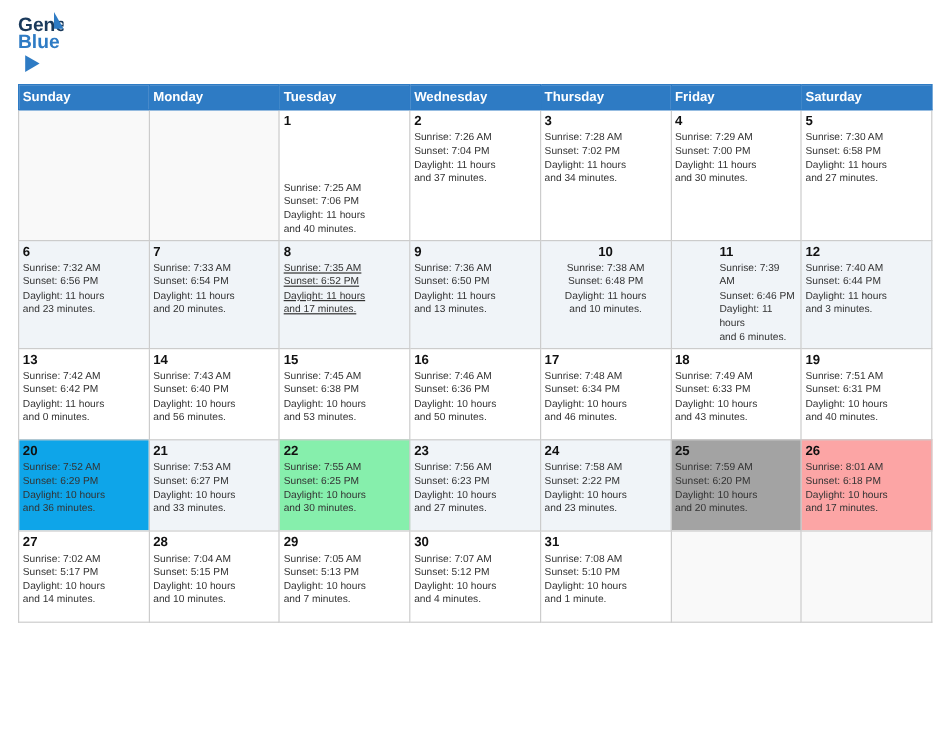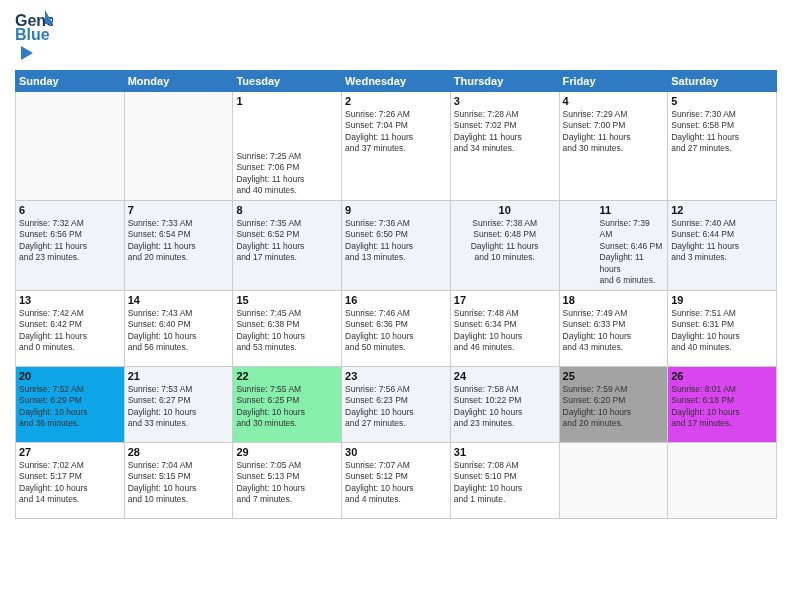--- a/index.html
+++ b/index.html
@@ -173,21 +173,21 @@
           </td>
           <td style="background: rgb(240, 244, 248);">
             <div class="day-num">7</div>
             <div class="day-info" style="white-space: pre-line;">Sunrise: 7:33 AM
 Sunset: 6:54 PM
 Daylight: 11 hours
 and 20 minutes.</div>
           </td>
           <td style="background: rgb(240, 244, 248);">
             <div class="day-num">8</div>
-            <div class="day-info" style="white-space: pre-line;">Sunrise: 7:35 AM
+            <div class="day-info" style="white-space: pre-line; text-decoration: underline;">Sunrise: 7:35 AM
 Sunset: 6:52 PM
 Daylight: 11 hours
 and 17 minutes.</div>
           </td>
           <td style="background: rgb(240, 244, 248);">
             <div class="day-num">9</div>
             <div class="day-info" style="white-space: pre-line;">Sunrise: 7:36 AM
 Sunset: 6:50 PM
 Daylight: 11 hours
 and 13 minutes.</div>
@@ -290,32 +290,32 @@
           <td style="background: rgb(240, 244, 248);">
             <div class="day-num">23</div>
             <div class="day-info" style="white-space: pre-line;">Sunrise: 7:56 AM
 Sunset: 6:23 PM
 Daylight: 10 hours
 and 27 minutes.</div>
           </td>
           <td style="background: rgb(240, 244, 248);">
             <div class="day-num">24</div>
             <div class="day-info" style="white-space: pre-line;">Sunrise: 7:58 AM
-Sunset: 10:22 PM
+Sunset: 2:22 PM
 Daylight: 10 hours
 and 23 minutes.</div>
           </td>
           <td style="background: #a3a3a3;">
             <div class="day-num">25</div>
             <div class="day-info" style="white-space: pre-line;">Sunrise: 7:59 AM
 Sunset: 6:20 PM
 Daylight: 10 hours
 and 20 minutes.</div>
           </td>
-          <td style="background: #d946ef;">
+          <td style="background: #fca5a5;">
             <div class="day-num">26</div>
             <div class="day-info" style="white-space: pre-line;">Sunrise: 8:01 AM
 Sunset: 6:18 PM
 Daylight: 10 hours
 and 17 minutes.</div>
           </td>
         </tr>
         <tr>
           <td>
             <div class="day-num">27</div>

